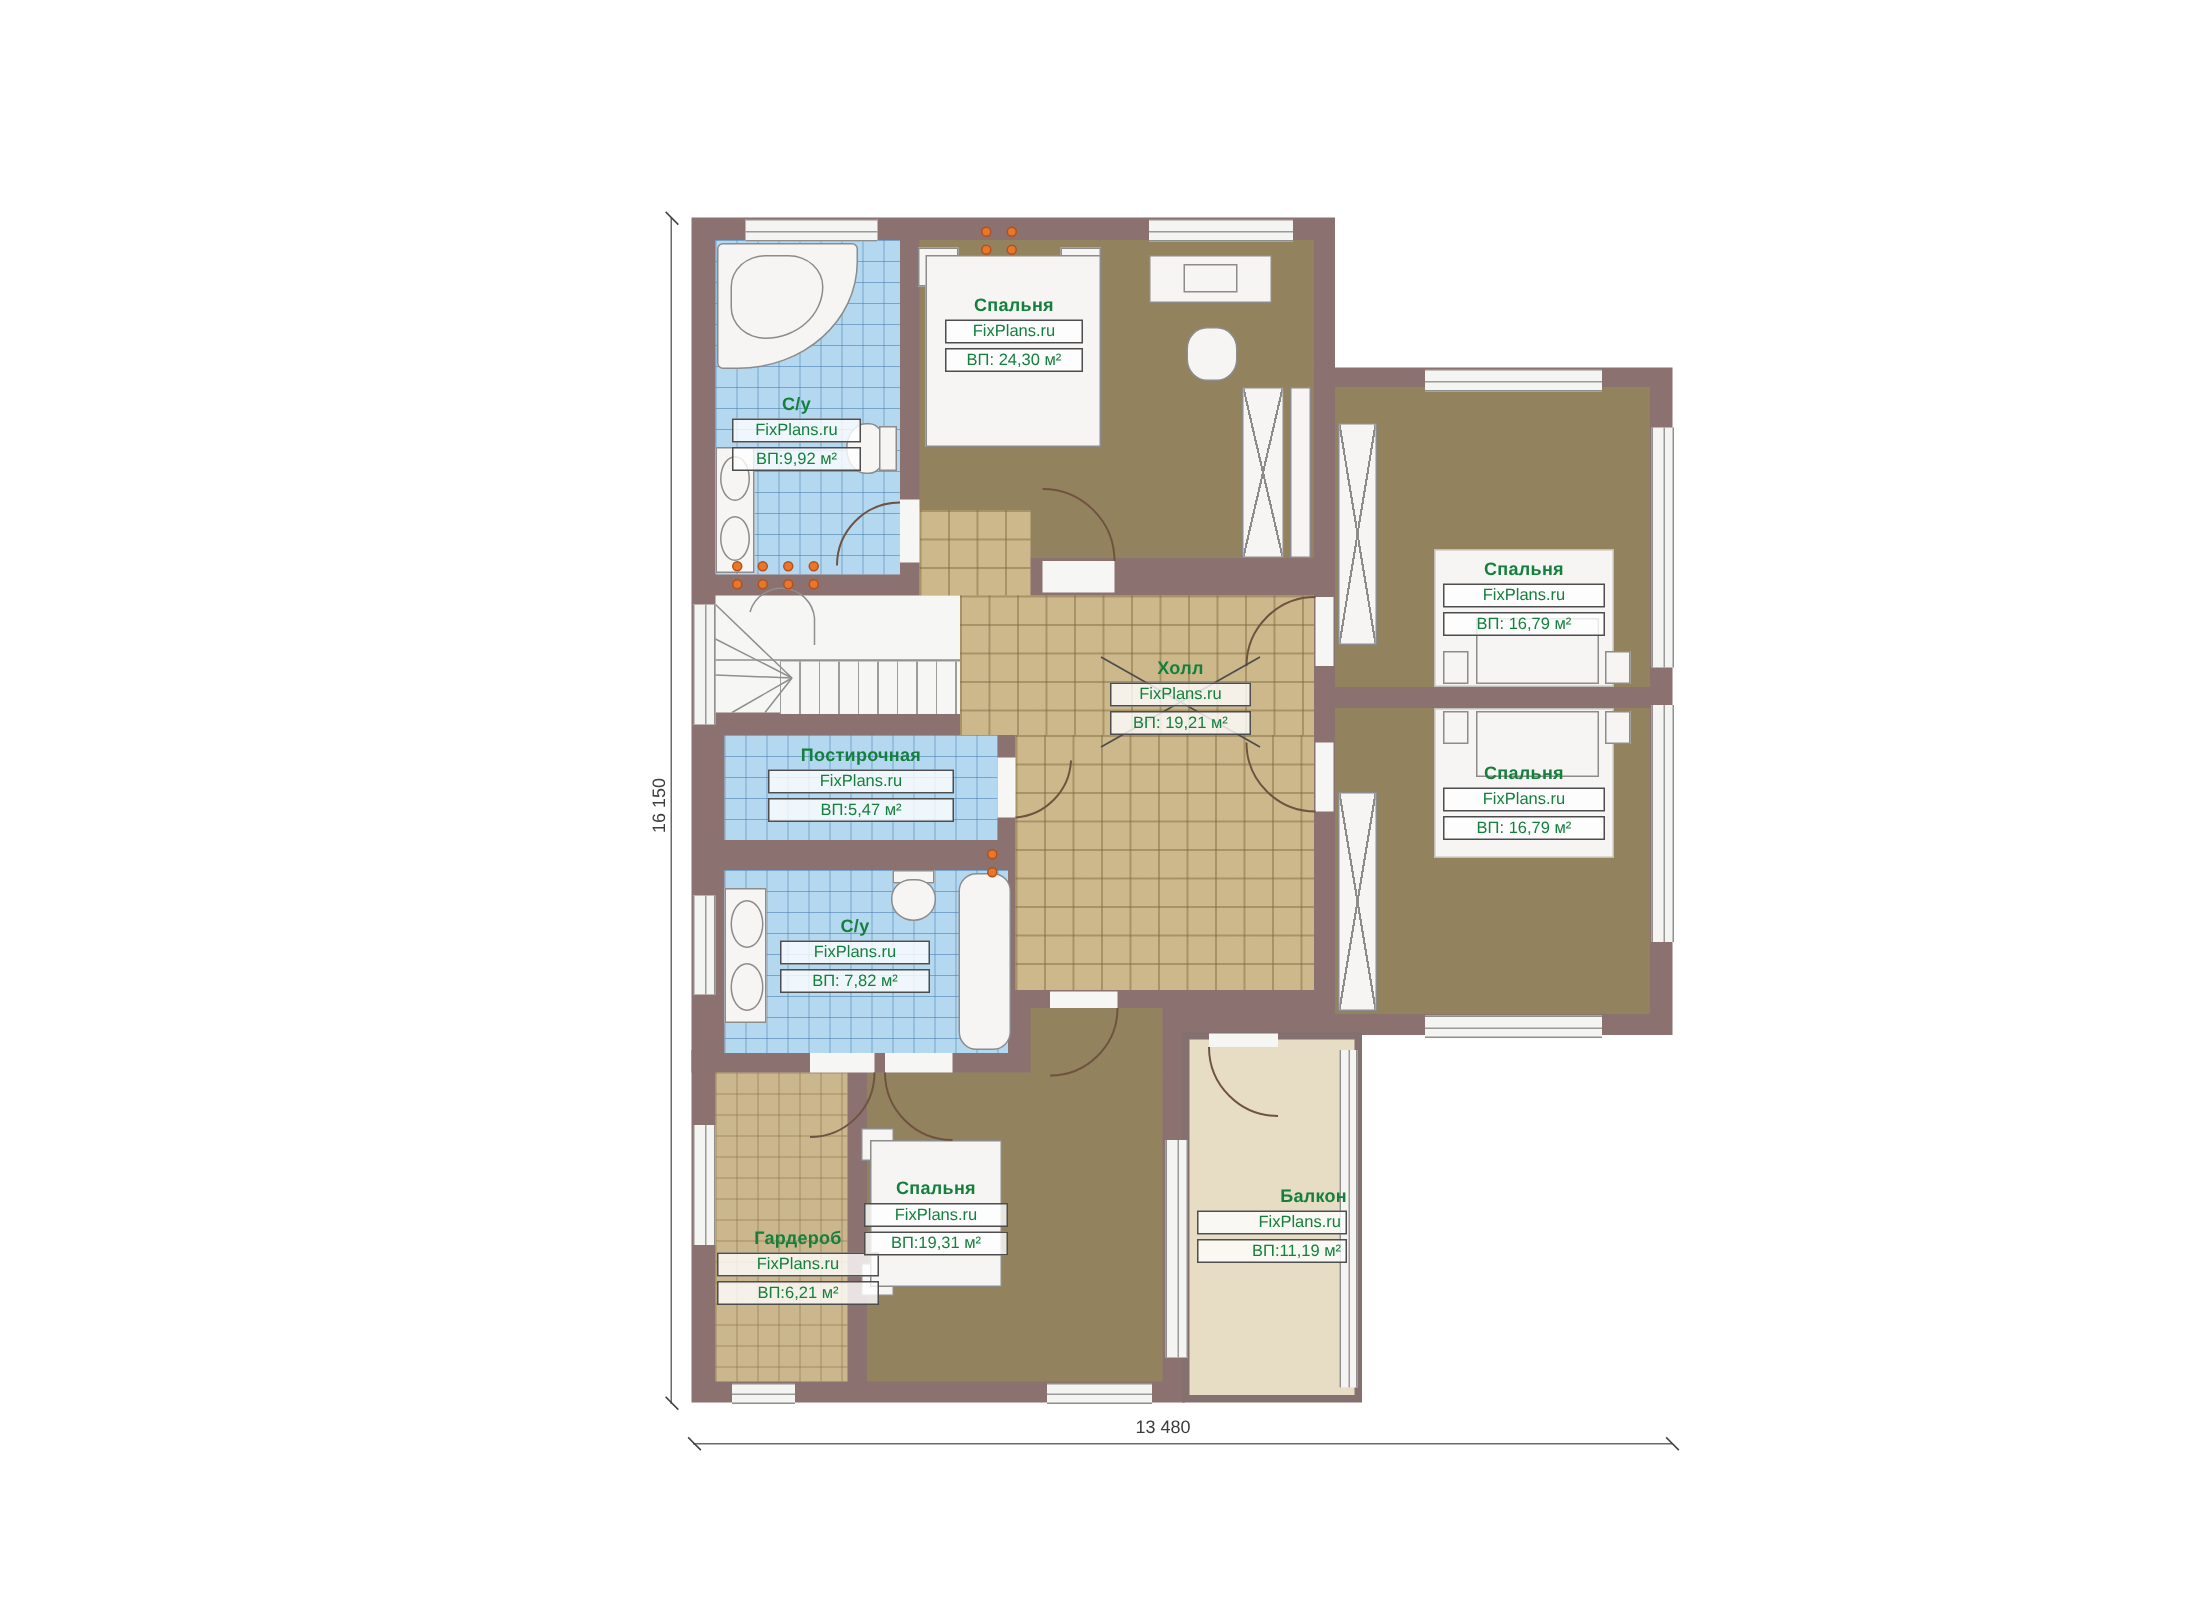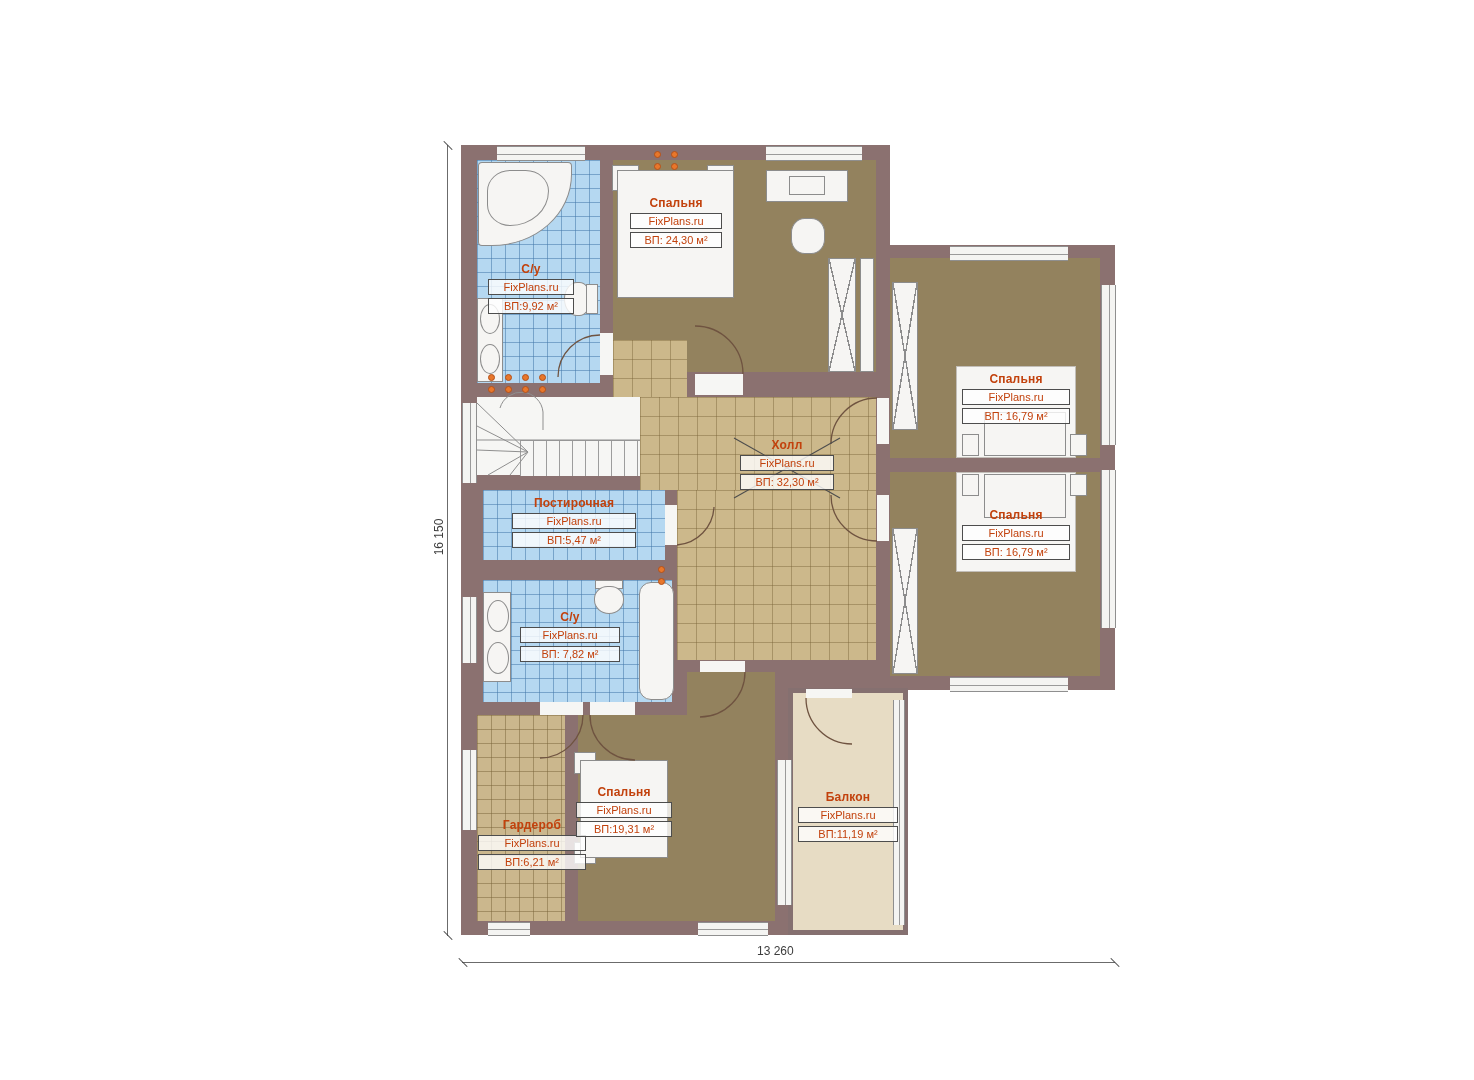--- a/index.html
+++ b/index.html
@@ -28,21 +28,21 @@
   .win-v{background:#f4f4f2;border-left:1px solid #8f8f8f;border-right:1px solid #8f8f8f;}
   .win-v::after{content:"";position:absolute;top:0;bottom:0;left:50%;width:1px;background:#9a9a9a;}
   .gap{background:#f6f6f4;}
   .furn{background:#f6f5f3;border:1px solid #8c8c8c;box-sizing:border-box;}
   .furn.noline{border-color:#c2beb8;}
   .xbox{box-sizing:border-box;border:1px solid #8c8c8c;
     background:
      linear-gradient(to top right,transparent calc(50% - .7px),#8c8c8c calc(50% - .7px),#8c8c8c calc(50% + .7px),transparent calc(50% + .7px)),
      linear-gradient(to bottom right,transparent calc(50% - .7px),#8c8c8c calc(50% - .7px),#8c8c8c calc(50% + .7px),transparent calc(50% + .7px)),
      #f6f5f3;}
-  .rlabel{text-align:center;color:#c2410c;z-index:30;}
+  .rlabel{text-align:center;color:#15803d;z-index:30;}
   .rl-name{font-weight:bold;font-size:12px;letter-spacing:.2px;white-space:nowrap;}
   .rl-box{border:1px solid #4d4d4d;background:rgba(255,255,255,.8);font-size:11px;
           padding:1px 3px;margin-top:3px;white-space:nowrap;}
   .dot{width:7px;height:7px;border-radius:50%;background:#e8772b;border:1px solid #b4511a;box-sizing:border-box;}
   .dotgrid{display:grid;gap:5px 10px;z-index:25;}
   .dim-line-h{height:1px;background:#6b6b6b;}
   .dim-line-v{width:1px;background:#6b6b6b;}
   .tick{width:12px;height:1px;background:#444;transform:rotate(45deg);}
   .dim-text{font-size:12px;color:#3d3d3d;white-space:nowrap;}
   svg.overlay{position:absolute;left:0;top:0;z-index:20;pointer-events:none;}
@@ -193,21 +193,21 @@
     <div class="rl-box">ВП:9,92 м²</div>
   </div>
   <div class="abs rlabel" style="left:630px;top:196px;width:92px;">
     <div class="rl-name">Спальня</div>
     <div class="rl-box">FixPlans.ru</div>
     <div class="rl-box">ВП: 24,30 м²</div>
   </div>
   <div class="abs rlabel" style="left:740px;top:438px;width:94px;">
     <div class="rl-name">Холл</div>
     <div class="rl-box">FixPlans.ru</div>
-    <div class="rl-box">ВП: 32,30 м²</div>
+    <div class="rl-box">ВП: 19,21 м²</div>
   </div>
   <div class="abs rlabel" style="left:962px;top:372px;width:108px;">
     <div class="rl-name">Спальня</div>
     <div class="rl-box">FixPlans.ru</div>
     <div class="rl-box">ВП: 16,79 м²</div>
   </div>
   <div class="abs rlabel" style="left:962px;top:508px;width:108px;">
     <div class="rl-name">Спальня</div>
     <div class="rl-box">FixPlans.ru</div>
     <div class="rl-box">ВП: 16,79 м²</div>
@@ -225,29 +225,29 @@
   <div class="abs rlabel" style="left:478px;top:818px;width:108px;">
     <div class="rl-name">Гардероб</div>
     <div class="rl-box">FixPlans.ru</div>
     <div class="rl-box">ВП:6,21 м²</div>
   </div>
   <div class="abs rlabel" style="left:576px;top:785px;width:96px;">
     <div class="rl-name">Спальня</div>
     <div class="rl-box">FixPlans.ru</div>
     <div class="rl-box">ВП:19,31 м²</div>
   </div>
-  <div class="abs rlabel" style="left:798px;top:790px;width:100px;">
+  <div class="abs rlabel" style="left:798px;top:790px;width:100px;text-align:right;">
     <div class="rl-name">Балкон</div>
     <div class="rl-box">FixPlans.ru</div>
     <div class="rl-box">ВП:11,19 м²</div>
   </div>
 
   <div class="abs dim-line-v" style="left:447px;top:145px;height:791px;"></div>
   <div class="abs tick" style="left:442px;top:145px;"></div>
   <div class="abs tick" style="left:442px;top:935px;"></div>
   <div class="abs dim-text" style="left:421px;top:530px;transform:rotate(-90deg);transform-origin:center;">16 150</div>
 
   <div class="abs dim-line-h" style="left:462px;top:962px;width:653px;"></div>
   <div class="abs tick" style="left:457px;top:962px;"></div>
   <div class="abs tick" style="left:1109px;top:962px;"></div>
-  <div class="abs dim-text" style="left:757px;top:944px;">13 260</div>
+  <div class="abs dim-text" style="left:757px;top:944px;">13 480</div>
 
 </div>
 
 </body></html>

